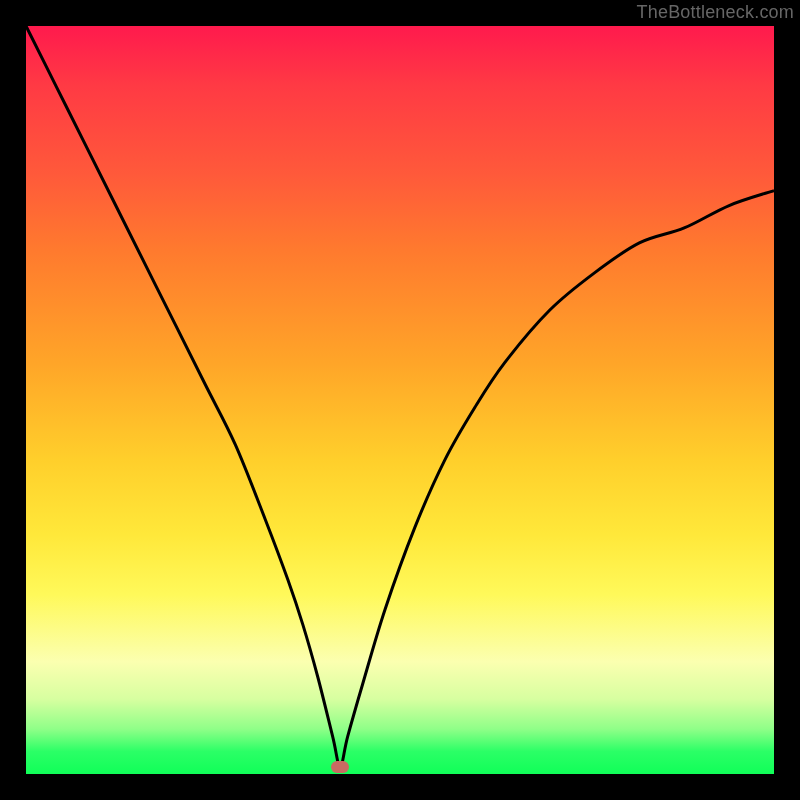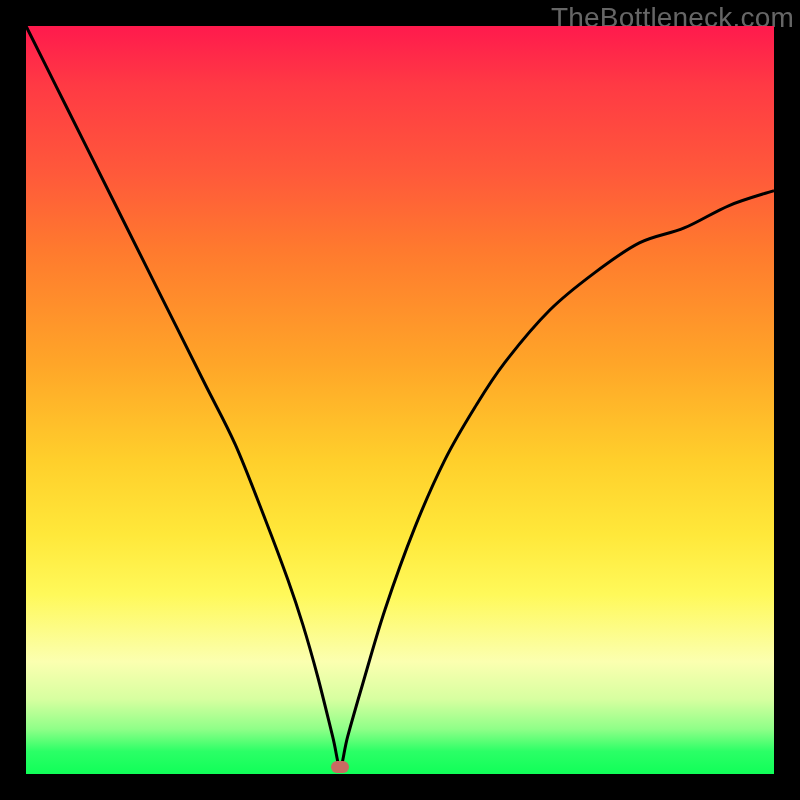--- a/index.html
+++ b/index.html
@@ -37,21 +37,21 @@
       #d7ffa0 90%,
       #8fff88 94%,
       #2bff66 97%,
       #10ff58 100%);
   }
   .attribution {
     position: absolute;
     top: 2px;
     right: 6px;
     color: #666;
-    font-size: 28px;
+    font-size: 18px;
     letter-spacing: 0.2px;
   }
   svg.curve {
     position: absolute;
     left: 0;
     top: 0;
     width: 748px;
     height: 748px;
     overflow: visible;
   }

